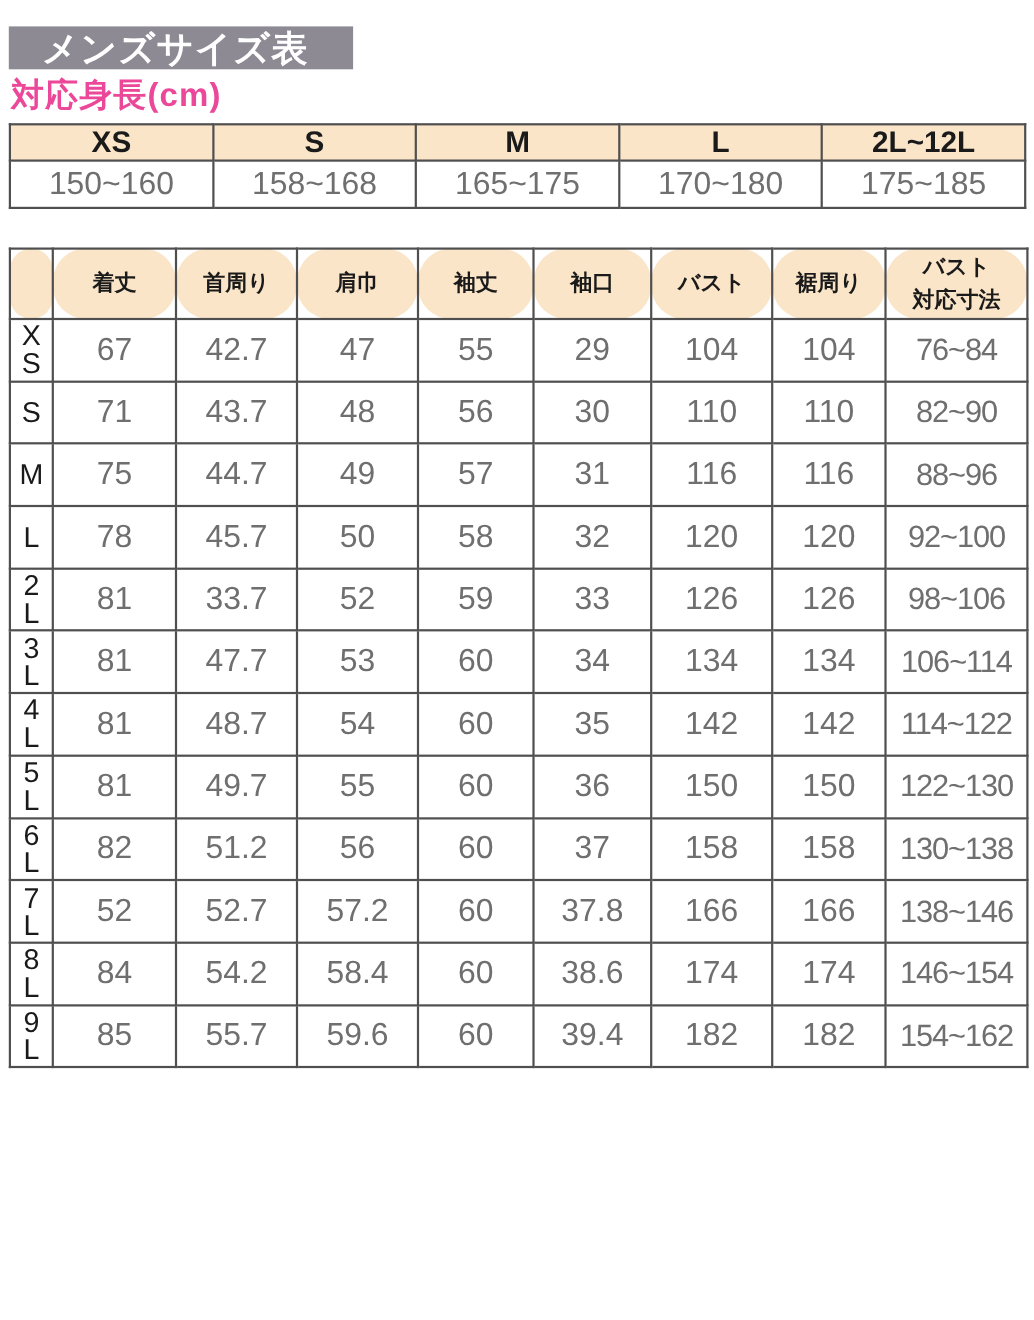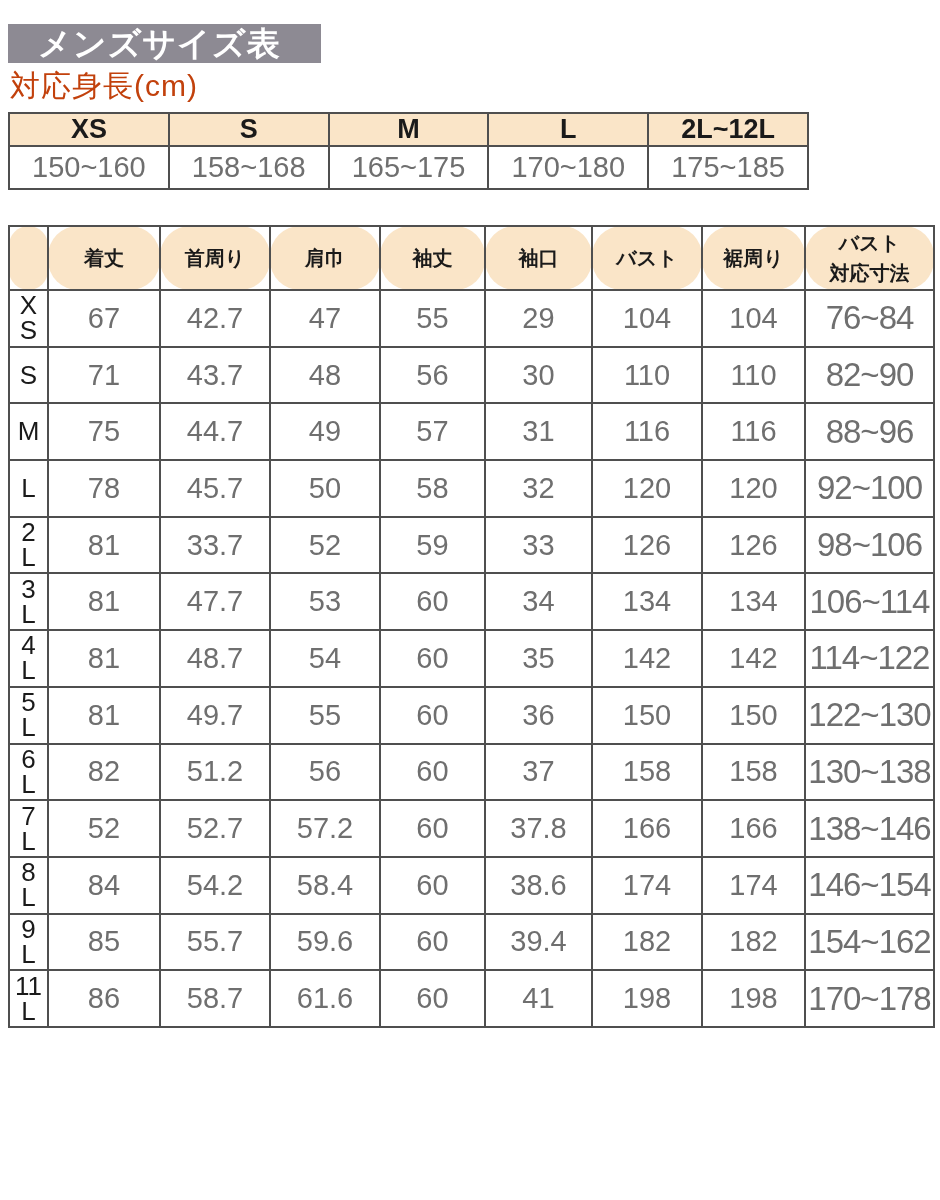--- a/index.html
+++ b/index.html
@@ -8,41 +8,41 @@
     font-family:"Liberation Sans","DejaVu Sans",sans-serif;
     overflow:hidden;
   }
   .title-bar{
     position:absolute;left:8px;top:24px;width:283px;height:39px;
     background:var(--title_bg,#8d8a93);color:var(--title_text,#fff);
     font-size:33px;font-weight:bold;line-height:40px;padding-left:30px;
     letter-spacing:1px;
   }
   .subtitle{
-    position:absolute;left:10px;top:66px;font-size:30px;font-weight:normal;
-    color:#c2410c;letter-spacing:1px;
+    position:absolute;left:10px;top:66px;font-size:30px;font-weight:bold;
+    color:#ec4899;letter-spacing:1px;
   }
   table{border-collapse:collapse;table-layout:fixed;}
   th,td{border:2px solid var(--border,#4f4f4f);padding:0;text-align:center;vertical-align:middle;}
   thead th{background:var(--header_bg,#fae5c8);color:var(--label_text,#1a1a1a);font-weight:bold;}
   td{color:var(--value_text,#6f6f6f);font-weight:normal;background:#fff;}
 
-  .height-table{position:absolute;left:8px;top:112px;width:801px;}
+  .height-table{position:absolute;left:8px;top:112px;width:925px;}
   .height-table thead th{height:30px;font-size:27px;}
   .height-table td{height:41px;font-size:29px;margin-top:14px;}
 
   .size-table{position:absolute;left:8px;top:225px;width:925px;}
   .size-table thead th{height:62px;font-size:20px;line-height:30px;white-space:pre-line;border-radius:30px;}
   .size-table tbody tr{height:56.7px;}
   .size-table tbody th{
     background:#fff;color:var(--label_text,#1a1a1a);font-weight:normal;
     font-size:26px;line-height:25px;white-space:pre-line;
   }
   .size-table tbody td{font-size:29px;}
-  .size-table tbody td.last-col{font-size:33px;letter-spacing:-1px;}
+  .size-table tbody td.last-col{font-size:28px;letter-spacing:-1px;}
 </style>
 </head>
 <body>
 
 <div class="title-bar">
   <span>メンズサイズ表</span>
 </div>
 
 <div class="subtitle">対応身長(cm)</div>
 
@@ -228,26 +228,14 @@
 L</th>
         <td>85</td>
         <td>55.7</td>
         <td>59.6</td>
         <td>60</td>
         <td>39.4</td>
         <td>182</td>
         <td>182</td>
         <td class="last-col">154~162</td>
       </tr>
-      <tr>
-        <th>11
-L</th>
-        <td>86</td>
-        <td>58.7</td>
-        <td>61.6</td>
-        <td>60</td>
-        <td>41</td>
-        <td>198</td>
-        <td>198</td>
-        <td class="last-col">170~178</td>
-      </tr>
     </tbody>
 </table>
 
 </body></html>

